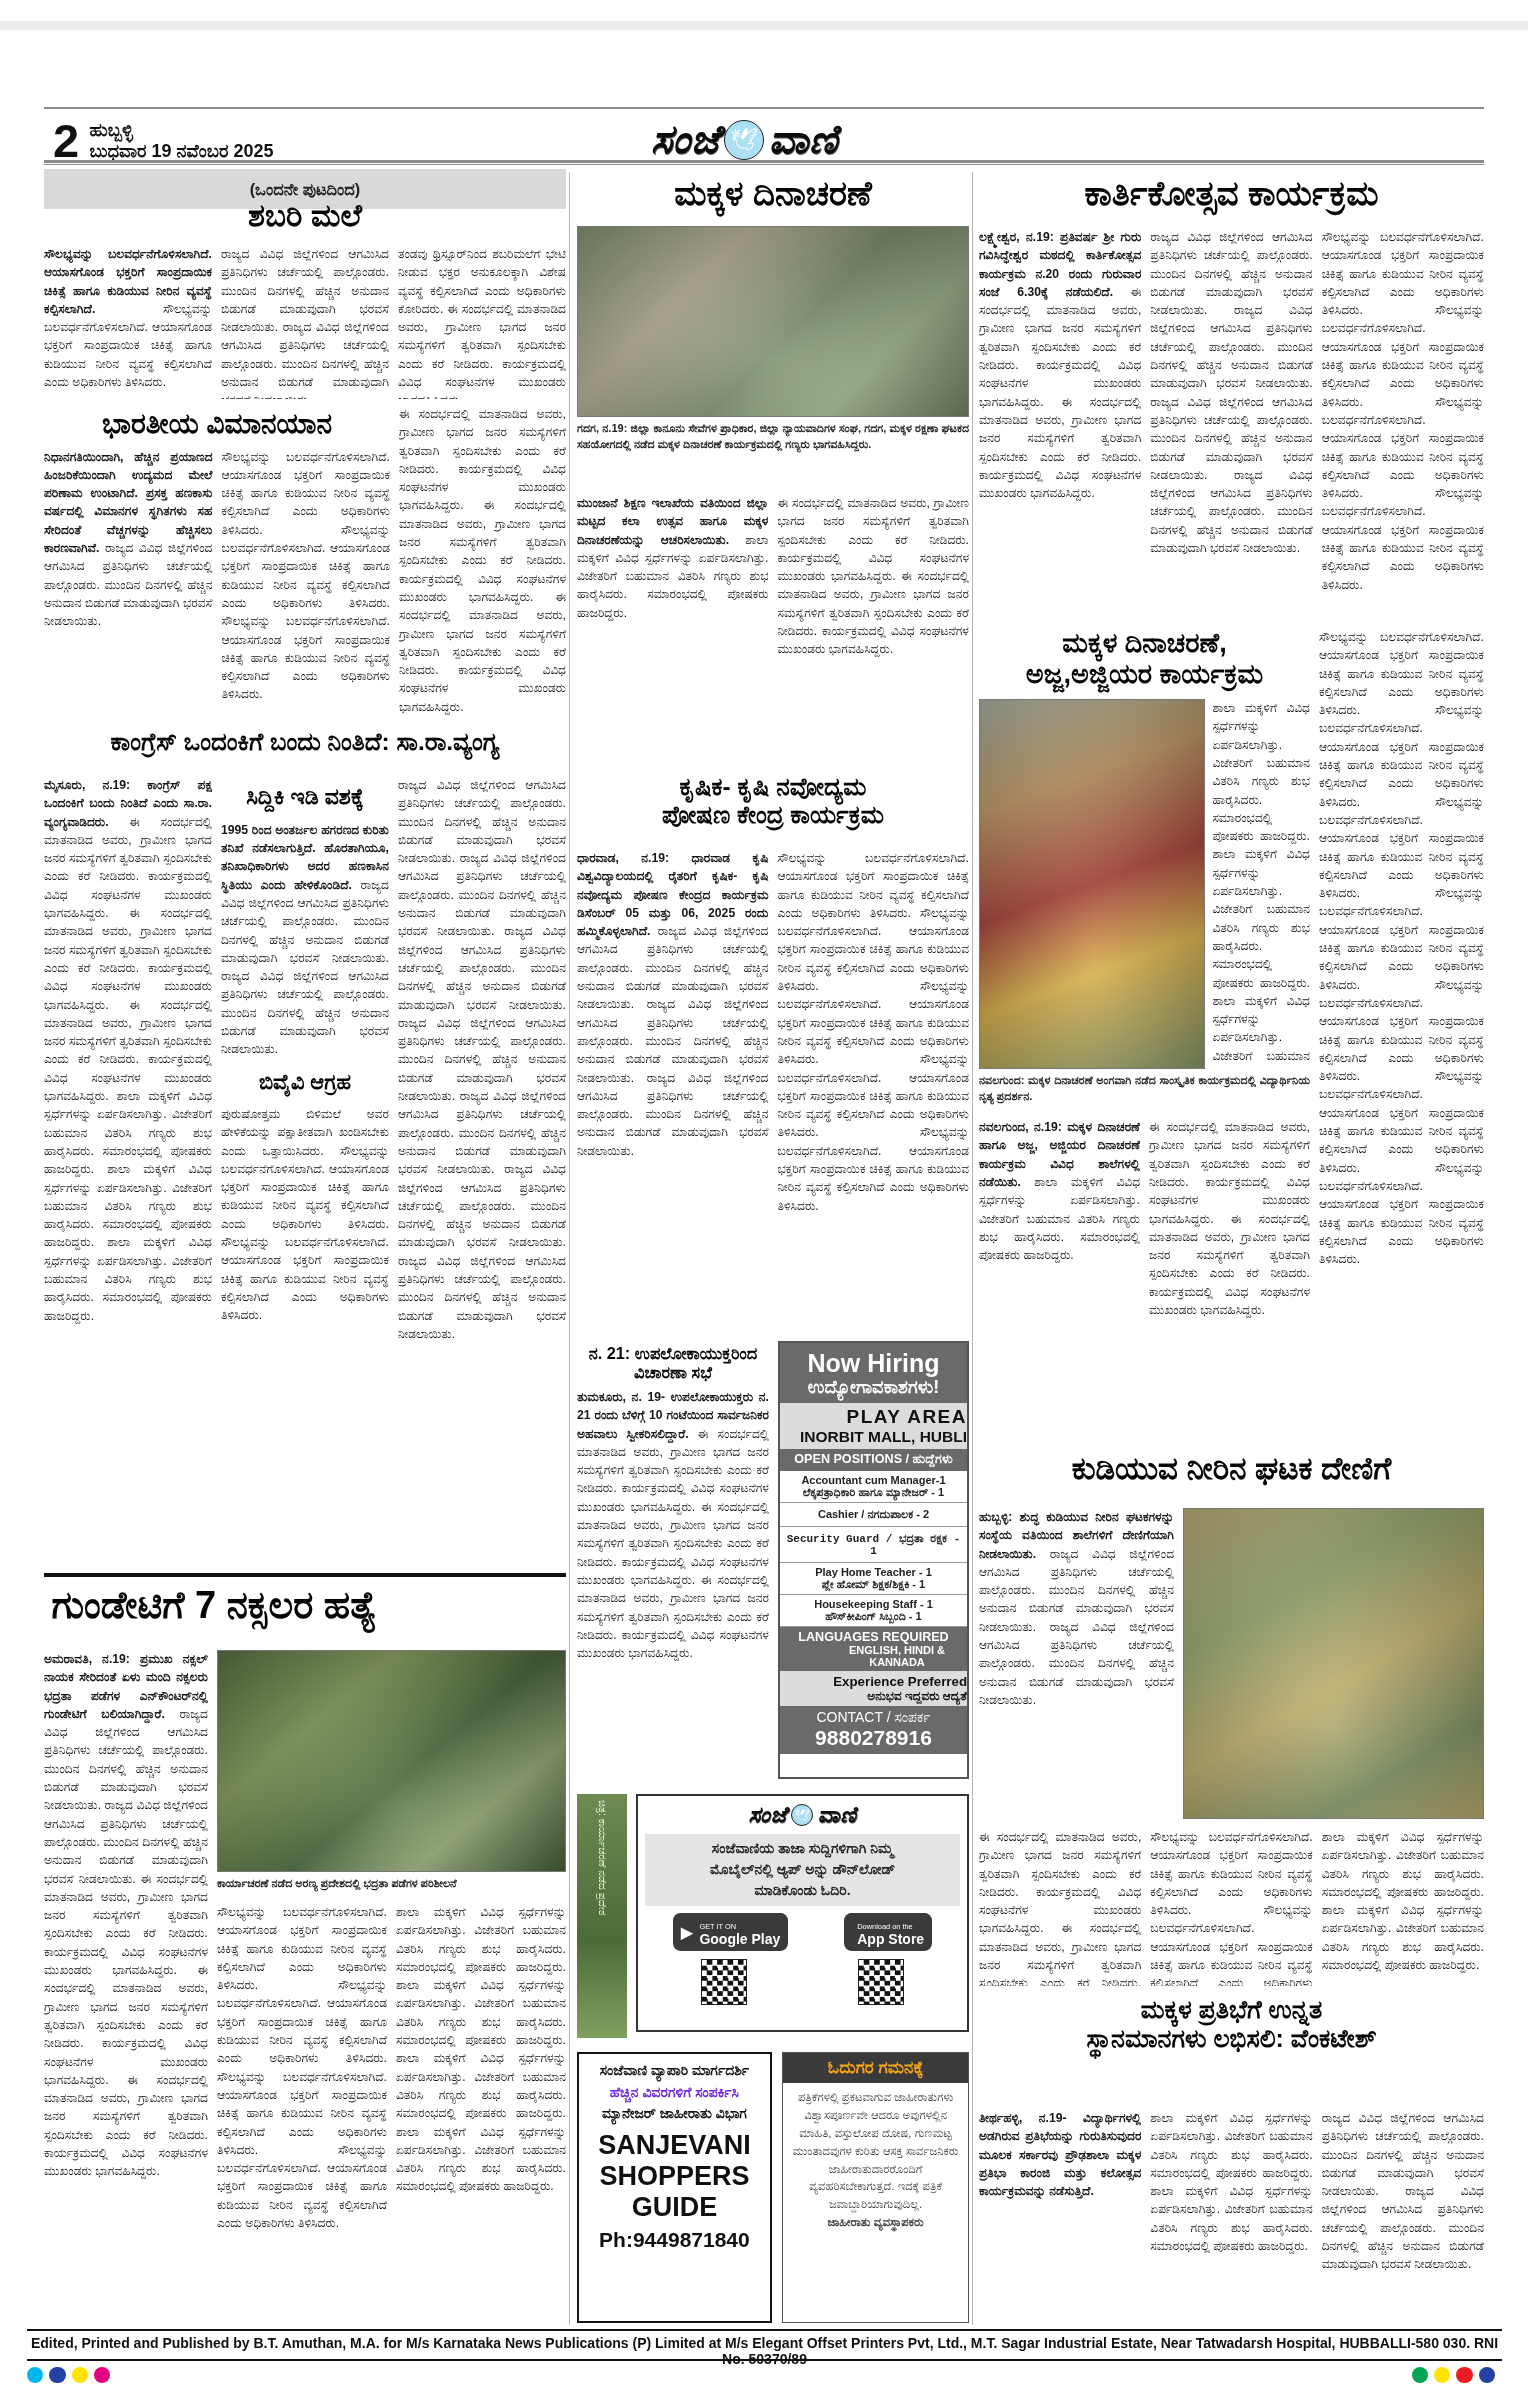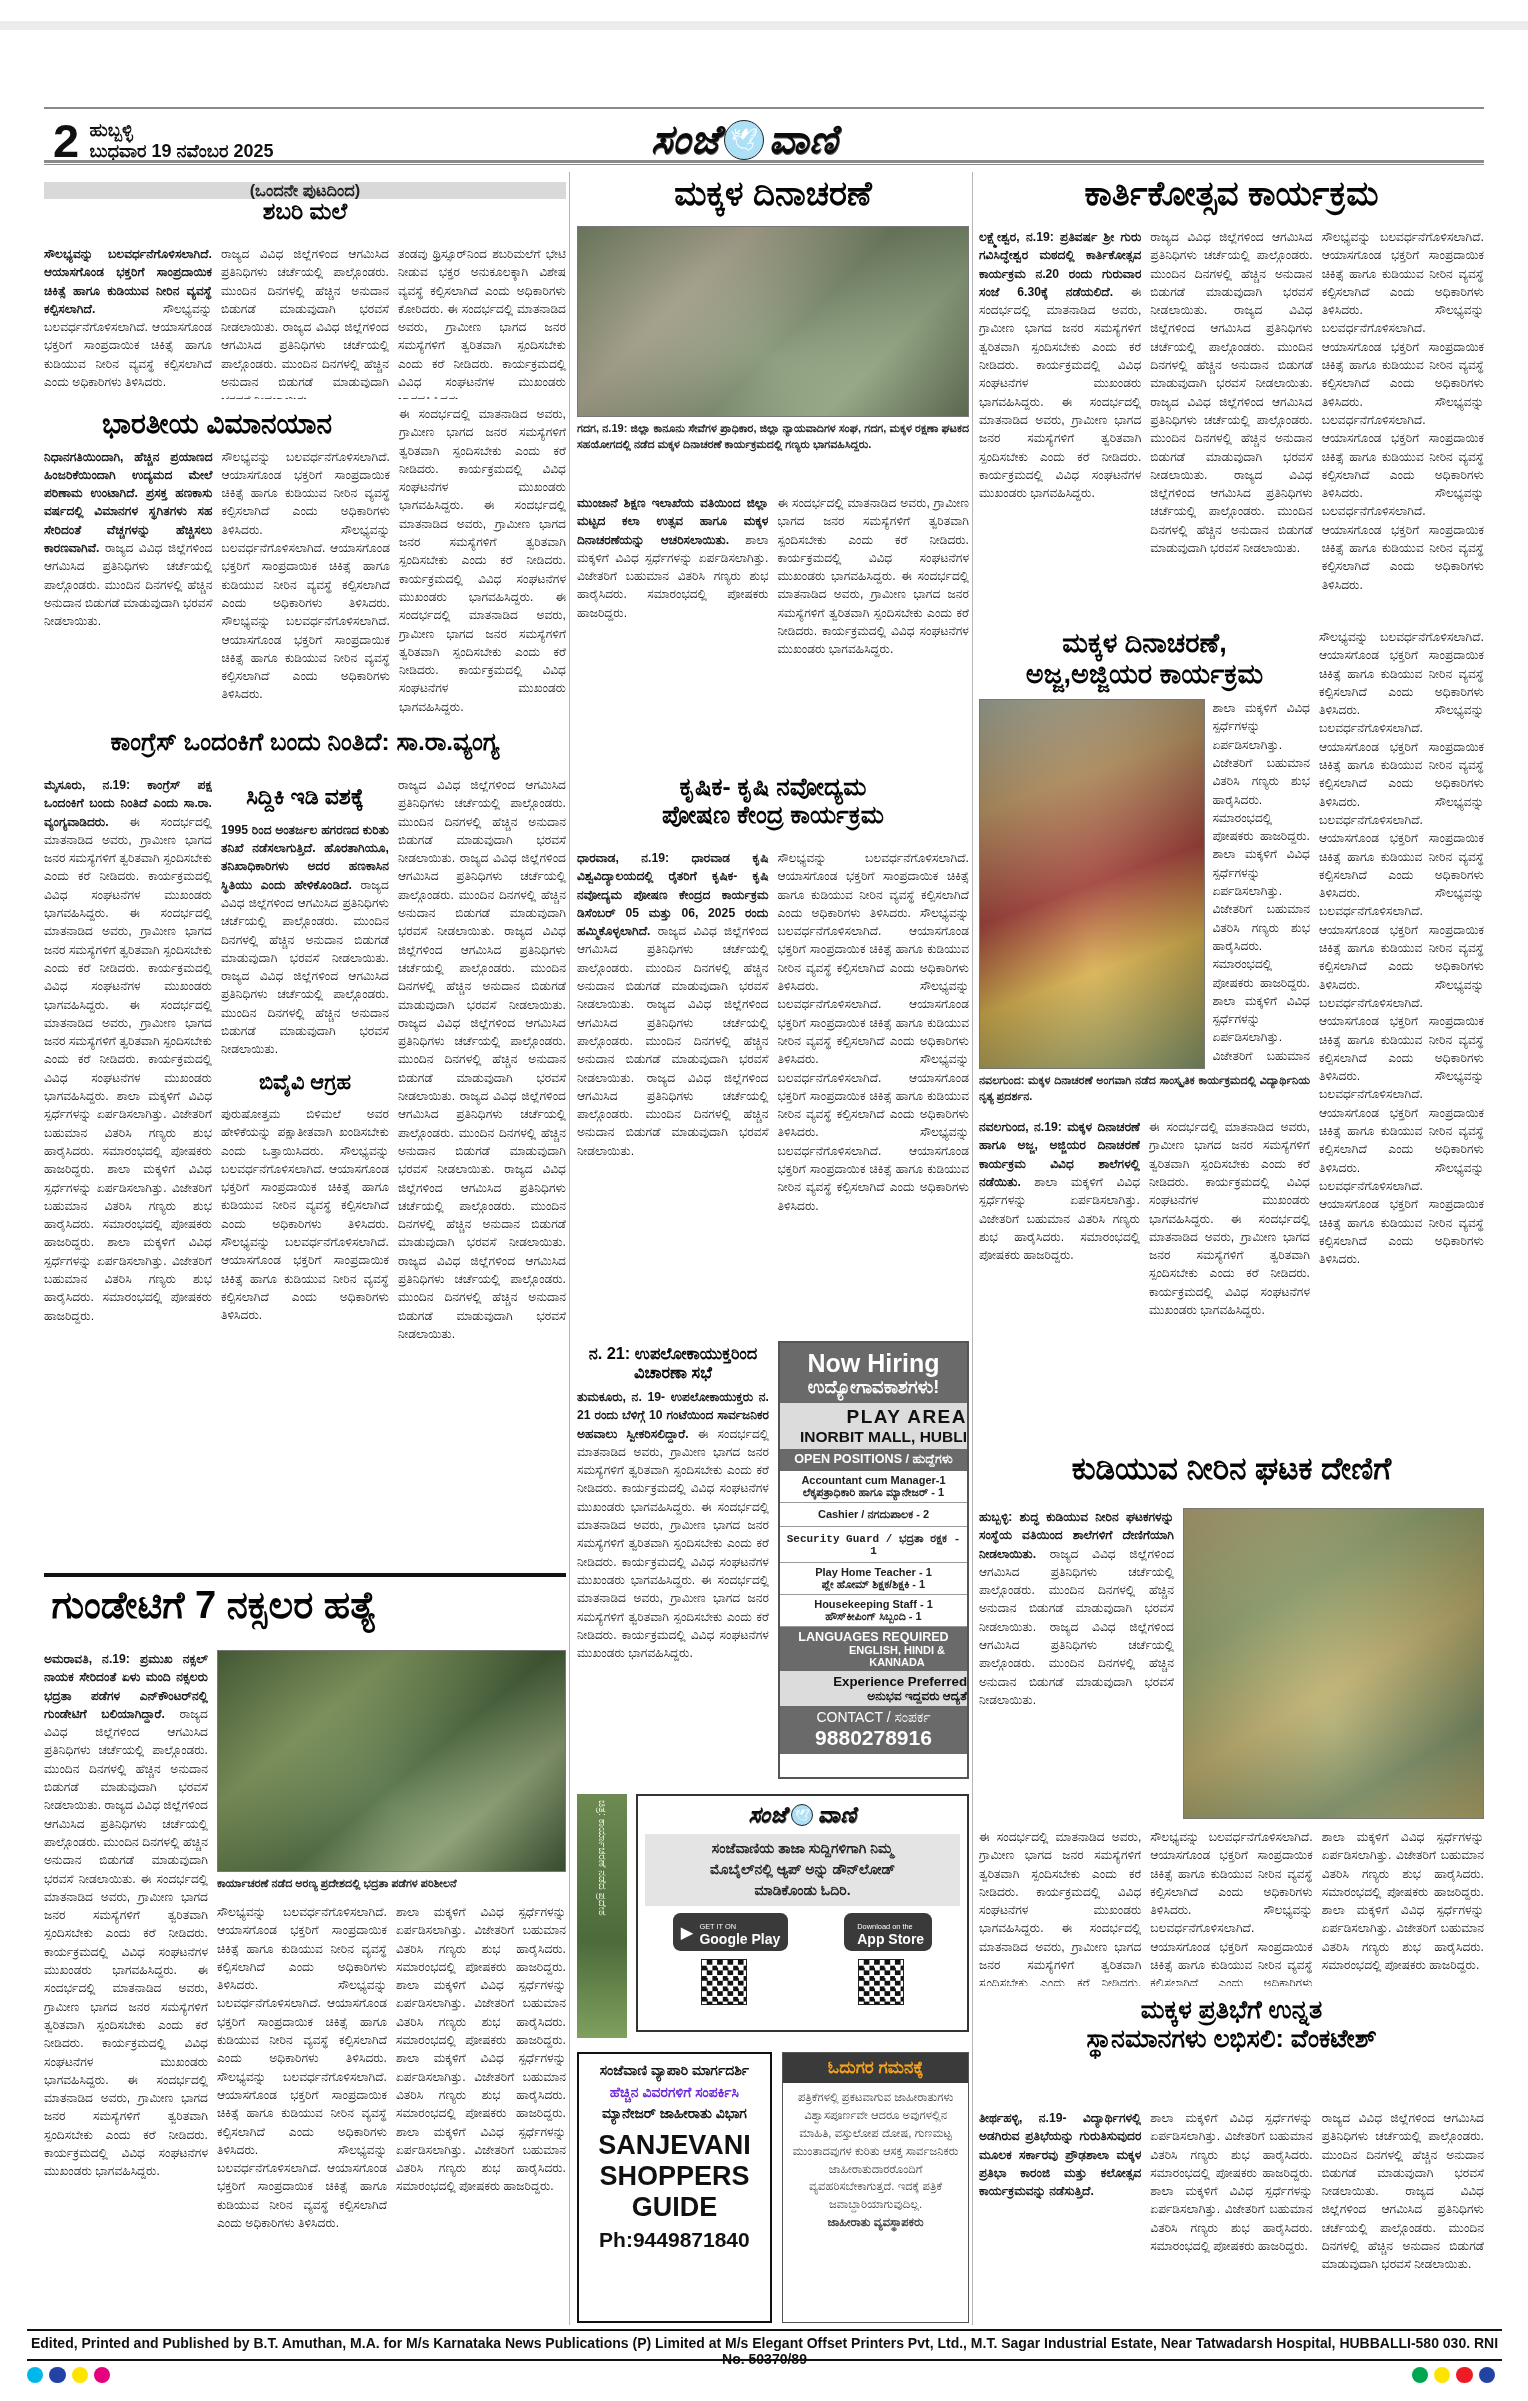--- a/index.html
+++ b/index.html
@@ -79,22 +79,22 @@
         <span>🕊</span>
       </span>
     <span class="mtxt">ವಾಣಿ</span>
   </div>
   <div class="abs rule" style="left:44px;top:160px;width:1440px;height:3px;"></div>
   <div class="abs rule" style="left:44px;top:164px;width:1440px;height:0.7px;"></div>
 
   <div class="vdiv" style="left:569px;top:172px;height:2153px;"></div>
   <div class="vdiv" style="left:972px;top:172px;height:2153px;"></div>
 
-  <div class="abs strip" style="left:44px;top:182px;width:522px;height:17px;">(ಒಂದನೇ ಪುಟದಿಂದ)</div>
-  <div class="abs headline" style="left:44px;top:198px;width:522px;font-size:23px;">ಶಬರಿ ಮಲೆ</div>
+  <div class="abs strip" style="left:44px;top:169px;width:522px;height:40px;">(ಒಂದನೇ ಪುಟದಿಂದ)</div>
+  <div class="abs headline" style="left:44px;top:198px;width:522px;font-size:31px;">ಶಬರಿ ಮಲೆ</div>
   <div class="abs cols" style="left:44px;top:245px;width:522px;height:154px;">
     <div class="body-col"><span class="lead">ಸೌಲಭ್ಯವನ್ನು ಬಲವರ್ಧನೆಗೊಳಿಸಲಾಗಿದೆ. ಆಯಾಸಗೊಂಡ ಭಕ್ತರಿಗೆ ಸಾಂಪ್ರದಾಯಿಕ ಚಿಕಿತ್ಸೆ ಹಾಗೂ ಕುಡಿಯುವ ನೀರಿನ ವ್ಯವಸ್ಥೆ ಕಲ್ಪಿಸಲಾಗಿದೆ.</span> <span>ಸೌಲಭ್ಯವನ್ನು ಬಲವರ್ಧನೆಗೊಳಿಸಲಾಗಿದೆ. ಆಯಾಸಗೊಂಡ ಭಕ್ತರಿಗೆ ಸಾಂಪ್ರದಾಯಿಕ ಚಿಕಿತ್ಸೆ ಹಾಗೂ ಕುಡಿಯುವ ನೀರಿನ ವ್ಯವಸ್ಥೆ ಕಲ್ಪಿಸಲಾಗಿದೆ ಎಂದು ಅಧಿಕಾರಿಗಳು ತಿಳಿಸಿದರು.</span></div>
     <div class="body-col">ರಾಜ್ಯದ ವಿವಿಧ ಜಿಲ್ಲೆಗಳಿಂದ ಆಗಮಿಸಿದ ಪ್ರತಿನಿಧಿಗಳು ಚರ್ಚೆಯಲ್ಲಿ ಪಾಲ್ಗೊಂಡರು. ಮುಂದಿನ ದಿನಗಳಲ್ಲಿ ಹೆಚ್ಚಿನ ಅನುದಾನ ಬಿಡುಗಡೆ ಮಾಡುವುದಾಗಿ ಭರವಸೆ ನೀಡಲಾಯಿತು. ರಾಜ್ಯದ ವಿವಿಧ ಜಿಲ್ಲೆಗಳಿಂದ ಆಗಮಿಸಿದ ಪ್ರತಿನಿಧಿಗಳು ಚರ್ಚೆಯಲ್ಲಿ ಪಾಲ್ಗೊಂಡರು. ಮುಂದಿನ ದಿನಗಳಲ್ಲಿ ಹೆಚ್ಚಿನ ಅನುದಾನ ಬಿಡುಗಡೆ ಮಾಡುವುದಾಗಿ ಭರವಸೆ ನೀಡಲಾಯಿತು.</div>
     <div class="body-col"><span>ತಂಡವು ಥ್ರಿಸ್ಸೂರ್‌ನಿಂದ ಶಬರಿಮಲೆಗೆ ಭೇಟಿ ನೀಡುವ ಭಕ್ತರ ಅನುಕೂಲಕ್ಕಾಗಿ ವಿಶೇಷ ವ್ಯವಸ್ಥೆ ಕಲ್ಪಿಸಲಾಗಿದೆ ಎಂದು ಅಧಿಕಾರಿಗಳು ಕೋರಿದರು.</span> <span>ಈ ಸಂದರ್ಭದಲ್ಲಿ ಮಾತನಾಡಿದ ಅವರು, ಗ್ರಾಮೀಣ ಭಾಗದ ಜನರ ಸಮಸ್ಯೆಗಳಿಗೆ ತ್ವರಿತವಾಗಿ ಸ್ಪಂದಿಸಬೇಕು ಎಂದು ಕರೆ ನೀಡಿದರು. ಕಾರ್ಯಕ್ರಮದಲ್ಲಿ ವಿವಿಧ ಸಂಘಟನೆಗಳ ಮುಖಂಡರು ಭಾಗವಹಿಸಿದ್ದರು.</span></div>
   </div>
 
   <div class="abs" style="left:44px;top:405px;width:522px;height:316px;display:flex;gap:9px;">
     <div style="width:346px;">
       <div class="headline" style="font-size:28px;padding:3px 0 7.4px;">ಭಾರತೀಯ ವಿಮಾನಯಾನ</div>
       <div class="cols" style="height:259px;">

